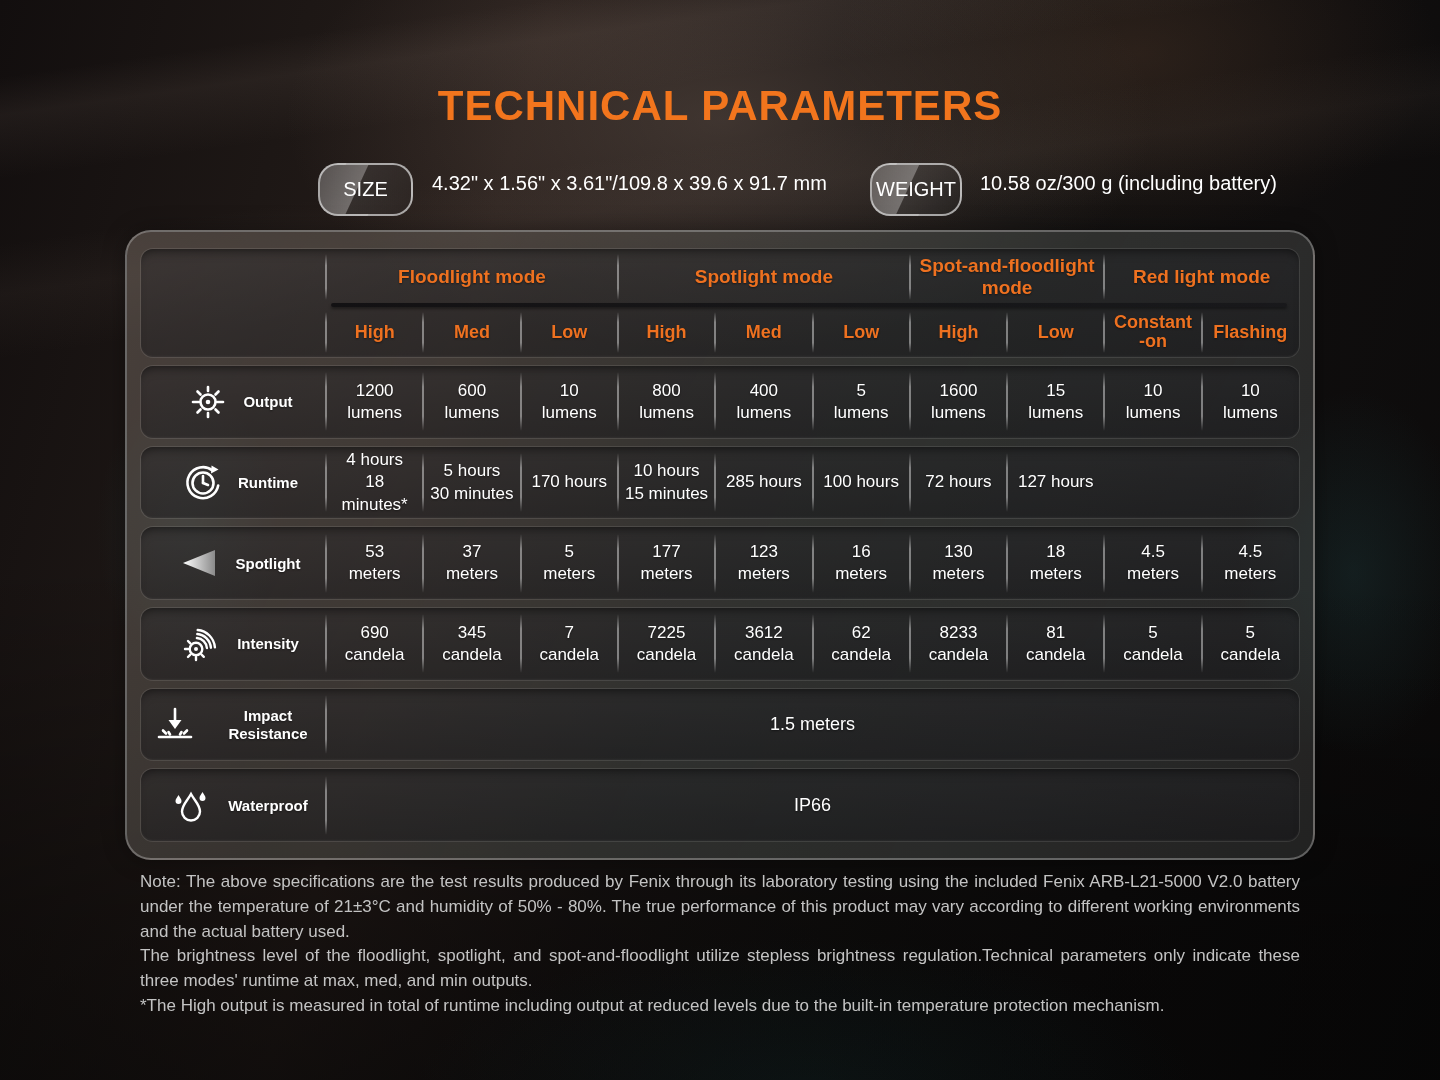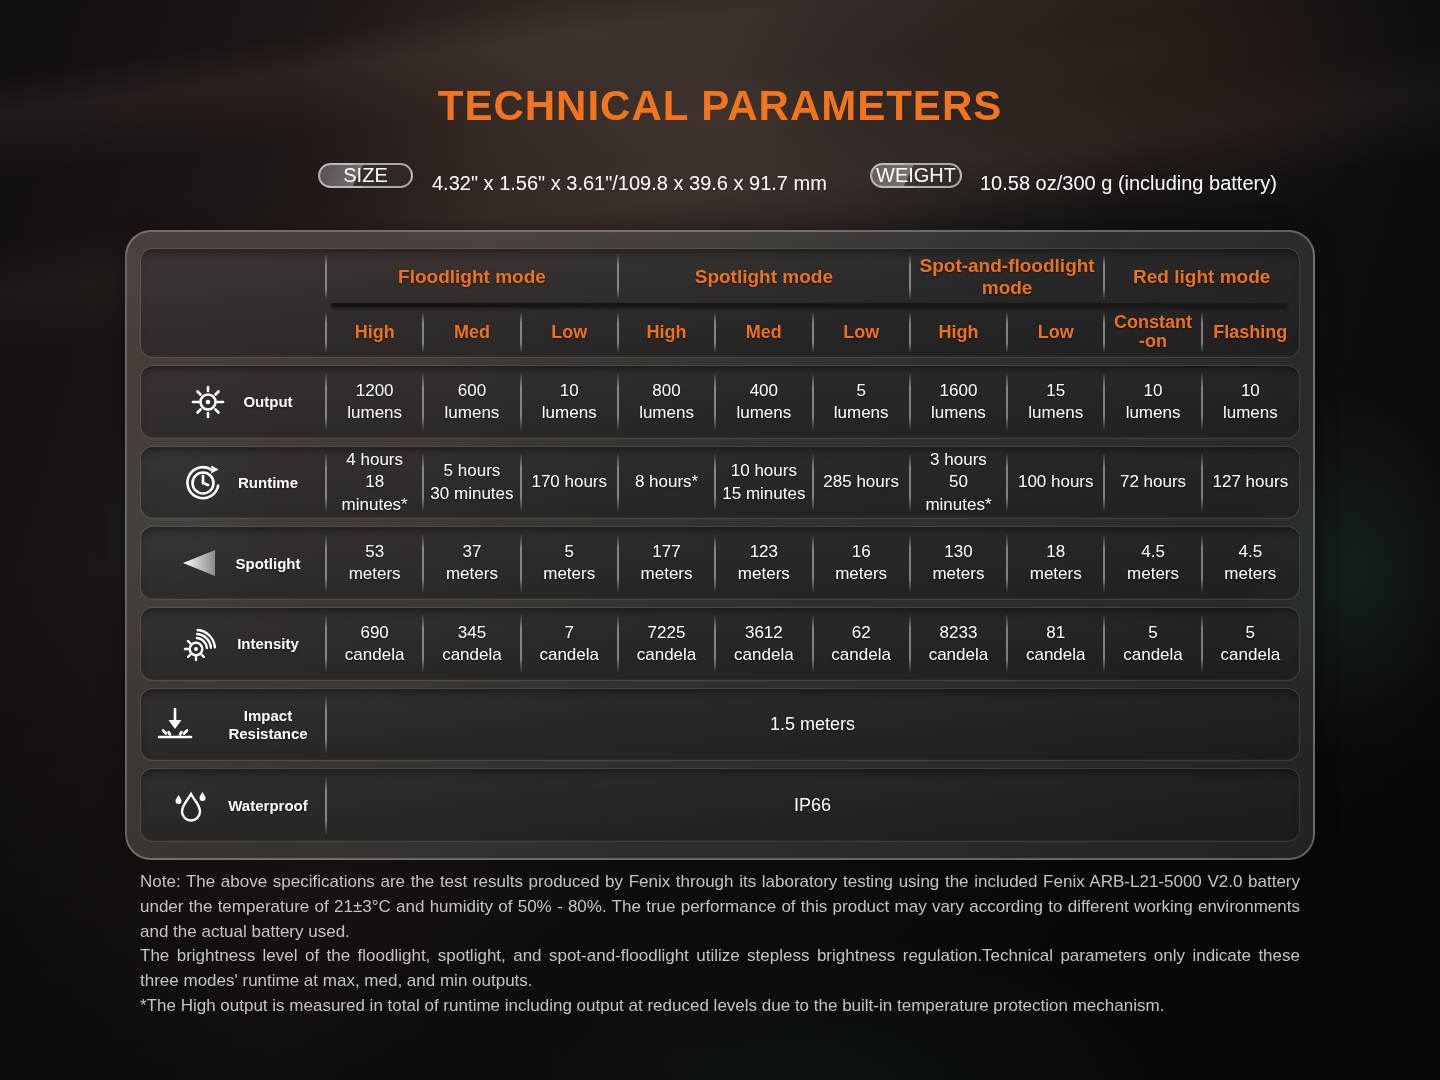--- a/index.html
+++ b/index.html
@@ -17,21 +17,21 @@
       radial-gradient(560px 220px at 56% 101%, rgba(20,58,62,0.20), transparent 70%),
       linear-gradient(to bottom, rgba(0,0,0,0) 52%, rgba(0,0,0,0.40) 84%, rgba(4,4,4,0.62) 100%),
       linear-gradient(105deg, #120e0e 0%, #1d1715 18%, #261d1a 32%, #1a1514 48%, #141211 62%, #100e0e 78%, #0b0a0a 100%);
   }
   .title {
     position:absolute; top:82px; left:0; width:100%; margin:0;
     text-align:center; font-size:42px; font-weight:bold; letter-spacing:1px;
     color:#f2751d;
   }
   .badge {
-    position:absolute; top:163px; height:25px; border-radius:20px;
+    position:absolute; top:163px; height:53px; border-radius:20px;
     display:flex; align-items:center; justify-content:center;
     border:2px solid rgba(225,225,225,0.7);
     background:linear-gradient(115deg, rgba(225,225,225,0.28) 0%, rgba(250,250,250,0.36) 42%, rgba(120,120,120,0.20) 43%, rgba(55,55,55,0.18) 100%);
     color:#ffffff; font-size:20px;text-align:center;
   }
   .badge.size   { left:318px; width:95px; }
   .badge.weight { left:870px; width:92px; }
   .badge-value {
     position:absolute; top:172px; color:#ffffff; font-size:20px; white-space:nowrap;
   }
@@ -189,26 +189,23 @@
           <path d="M30.5 4.5 L37.5 8.5 L30 12.5 Z" fill="#ffffff" stroke="none"></path>
         </svg>
       </span>
       <span class="txt">Runtime</span>
     </div>
     <div class="cell val">4 hours
 18 minutes*</div>
     <div class="cell val">5 hours
 30 minutes</div>
     <div class="cell val">170 hours</div>
-    <div class="cell val">8 hours*</div>
     <div class="cell val">10 hours
 15 minutes</div>
     <div class="cell val">285 hours</div>
-    <div class="cell val">3 hours
-50 minutes*</div>
     <div class="cell val">100 hours</div>
     <div class="cell val">72 hours</div>
     <div class="cell val">127 hours</div>
   </div>
 
   <div class="block row">
     <div class="cell no-sep label-cell">
       <span class="icon">
         <svg viewBox="0 0 44 44">
           <defs>

